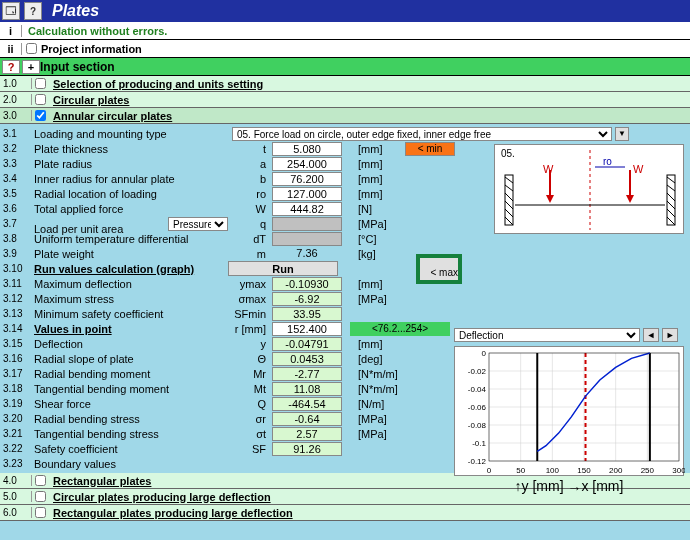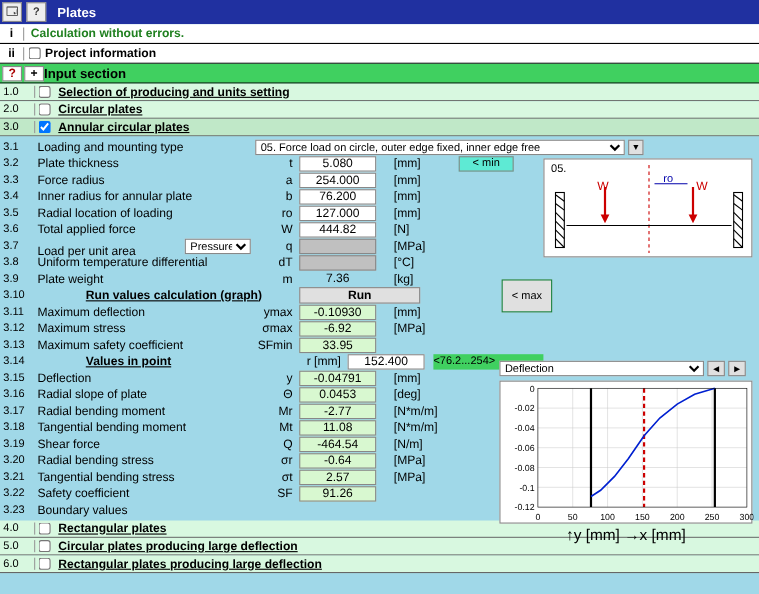--- a/index.html
+++ b/index.html
@@ -1,60 +1,60 @@
 <!DOCTYPE html>
 <html><head>
 <meta charset="utf-8">
 <style>
 * { box-sizing: border-box; margin: 0; padding: 0; font-family: Arial, sans-serif; }
 body { background: #a0d8e8; font-size: 11px; width: 690px; height: 540px; overflow: hidden; }
 .titlebar { background: #2030a0; color: #fff; height: 22px; display: flex; align-items: center; }
 .titlebar .icon { width: 18px; height: 18px; margin: 0 2px; background: #eee; border: 1px solid #888; display: inline-flex; align-items: center; justify-content: center; font-size: 10px; color: #333; font-weight: bold; }
-.titlebar .title { margin-left: 8px; font-weight: bold; font-size: 12px; }
+.titlebar .title { margin-left: 8px; font-weight: bold; font-size: 16px; font-style: italic; }
 .statusrow { display: flex; align-items: center; height: 18px; background: #fff; border-bottom: 1px solid #000; }
 .statusrow .idx { width: 22px; text-align: center; font-weight: bold; border-right: 1px solid #999; }
 .statusrow .chk { margin: 0 4px; }
 .section-hdr { height: 18px; background: #40d060; display: flex; align-items: center; border-bottom: 1px solid #000; }
 .section-hdr .tab { width: 18px; text-align: center; background: #fff; border: 1px solid #888; margin-left: 2px; font-weight: bold; }
 .section-hdr .tab.red { color: #a00; }
 .section-hdr .secttitle { flex: 1; font-weight: bold; font-size: 12px; }
 .row { display: flex; align-items: center; height: 16px; background: #d8f8e0; border-bottom: 1px solid #666; }
 .row.darker { background: #c0e8c8; }
 .row .num { width: 32px; padding-left: 3px; font-size: 10px; border-right: 1px solid #999; }
 .row .chk { margin: 0 3px; }
 .row .label { padding-left: 4px; font-size: 11px; }
 .row .label.bold { font-weight: bold; text-decoration: underline; }
 .expanded-body { background: #a0d8e8; padding: 2px 0 2px 0; }
 .datarow { display: flex; align-items: center; height: 15px; font-size: 11px; }
 .datarow .num { width: 32px; padding-left: 3px; font-size: 10px; color: #000; }
 .datarow .label { width: 200px; padding-left: 2px; }
-.datarow .label.bold { font-weight: bold; text-decoration: underline; margin-left: 44px; }
+.datarow .label.bold { font-weight: bold; text-decoration: underline; }
 .datarow .dropdown { width: 60px; height: 14px; font-size: 10px; background: #fff; border: 1px solid #888; margin-right: 4px; }
-.datarow .dropdown.wide { width: 336px; }
+.datarow .dropdown.wide { width: 380px; }
 .datarow .sym { width: 40px; text-align: right; padding-right: 6px; }
 .datarow .val { width: 70px; height: 14px; background: #fff; border: 1px solid #888; text-align: center; font-size: 11px; }
 .datarow .val.green { background: #d8f8d0; }
 .datarow .val.gray { background: #c0c0c0; }
 .datarow .unit { width: 55px; padding-left: 16px; }
-.datarow .btn { width: 50px; height: 14px; background: #5eead4; border: 1px solid #888; font-size: 10px; text-align: center; margin-left: 20px; }
+.datarow .btn { width: 50px; height: 14px; background: #f97316; border: 1px solid #888; font-size: 10px; text-align: center; margin-left: 8px; }
 .datarow .runbtn { width: 110px; height: 15px; background: #e0e0e0; border: 1px solid #888; text-align: center; font-weight: bold; font-size: 11px; margin-left: -44px; }
-.datarow .rangehint { background: #40d060; width: 100px; text-align: left; height: 14px; font-size: 10px; line-height: 14px; margin-left: 8px; }
+.datarow .rangehint { background: #40d060; width: 100px; text-align: center; height: 14px; font-size: 10px; line-height: 14px; margin-left: 8px; }
 .datarow .boundary { margin-left: 246px; font-size: 10px; }
 .main-area { position: relative; }
 .diagram { position: absolute; right: 6px; top: 20px; width: 190px; height: 90px; background: #fff; border: 1px solid #888; }
 .diagram .dlabel { position: absolute; left: 6px; top: 3px; font-size: 10px; }
 .plot-controls { position: absolute; right: 6px; top: 204px; width: 230px; }
 .plot-dropdown { width: 186px; height: 14px; font-size: 10px; background: #fff; border: 1px solid #888; display: inline-block; vertical-align: top; }
 .scrollbtn { display: inline-block; width: 16px; height: 14px; background: #e0e0e0; border: 1px solid #888; text-align: center; font-size: 9px; line-height: 12px; }
 .plot { position: absolute; right: 6px; top: 222px; width: 230px; height: 130px; background: #fff; border: 1px solid #888; }
 .plot-footer { position: absolute; right: 6px; top: 354px; width: 230px; text-align: center; font-size: 14px; height: 14px; }
 input[type="checkbox"] { width: 11px; height: 11px; }
 select { padding: 0; }
 .dropdown-arrow { width: 14px; height: 14px; background: #e0e0e0; border: 1px solid #888; text-align: center; font-size: 8px; line-height: 12px; margin-left: -1px; }
-.maxbtn { position: absolute; left: 456px; top: 130px; width: 46px; height: 30px; background: #e0e0e0; border: 1px solid #15803d; font-size: 10px; text-align: center; line-height: 30px; }
+.maxbtn { position: absolute; left: 416px; top: 130px; width: 46px; height: 30px; background: #e0e0e0; border: 4px solid #15803d; font-size: 10px; text-align: right; line-height: 30px; }
 </style>
 </head>
 <body>
 
 <div class="titlebar">
   <span class="icon">🗔</span>
   <span class="icon">?</span>
   <span class="title">Plates</span>
 </div>
 
@@ -102,21 +102,21 @@
   <div class="datarow">
     <span class="num">3.2</span>
     <span class="label">Plate thickness</span>
     <span class="sym">t</span>
     <input class="val" value="5.080" style="">
     <span class="unit">[mm]</span>
     <span class="btn">&lt; min</span>
   </div>
   <div class="datarow">
     <span class="num">3.3</span>
-    <span class="label">Force radius</span>
+    <span class="label">Plate radius</span>
     <span class="sym">a</span>
     <input class="val" value="254.000" style="">
     <span class="unit">[mm]</span>
   </div>
   <div class="datarow">
     <span class="num">3.4</span>
     <span class="label">Inner radius for annular plate</span>
     <span class="sym">b</span>
     <input class="val" value="76.200" style="">
     <span class="unit">[mm]</span>
@@ -172,21 +172,21 @@
   </div>
   <div class="datarow">
     <span class="num">3.12</span>
     <span class="label">Maximum stress</span>
     <span class="sym">σmax</span>
     <span class="val green">-6.92</span>
     <span class="unit">[MPa]</span>
   </div>
   <div class="datarow">
     <span class="num">3.13</span>
-    <span class="label">Maximum safety coefficient</span>
+    <span class="label">Minimum safety coefficient</span>
     <span class="sym">SFmin</span>
     <span class="val green">33.95</span>
     <span class="unit"></span>
   </div>
   <div class="datarow">
     <span class="num">3.14</span>
     <span class="label bold">Values in point</span>
     <span class="sym">r [mm]</span>
     <input class="val" value="152.400" style="">
     <span class="rangehint">&lt;76.2...254&gt;</span>

